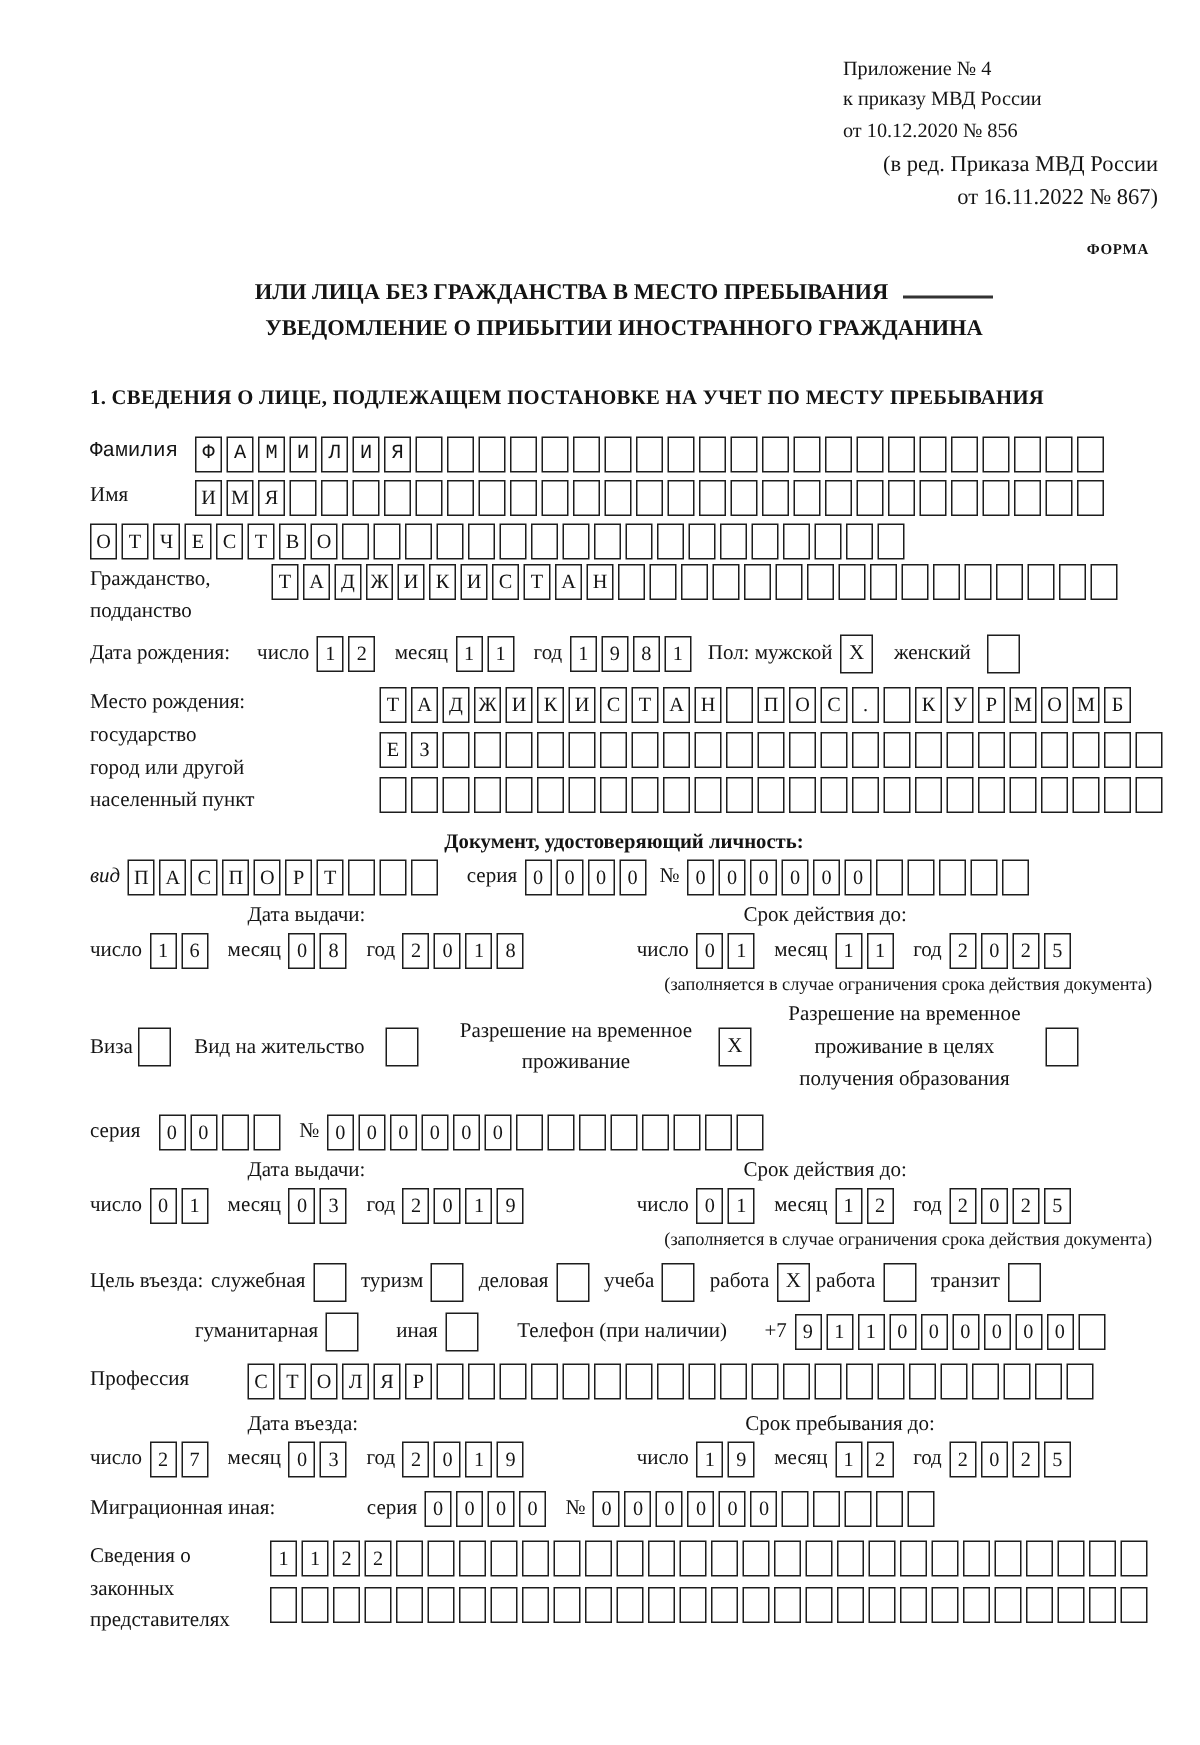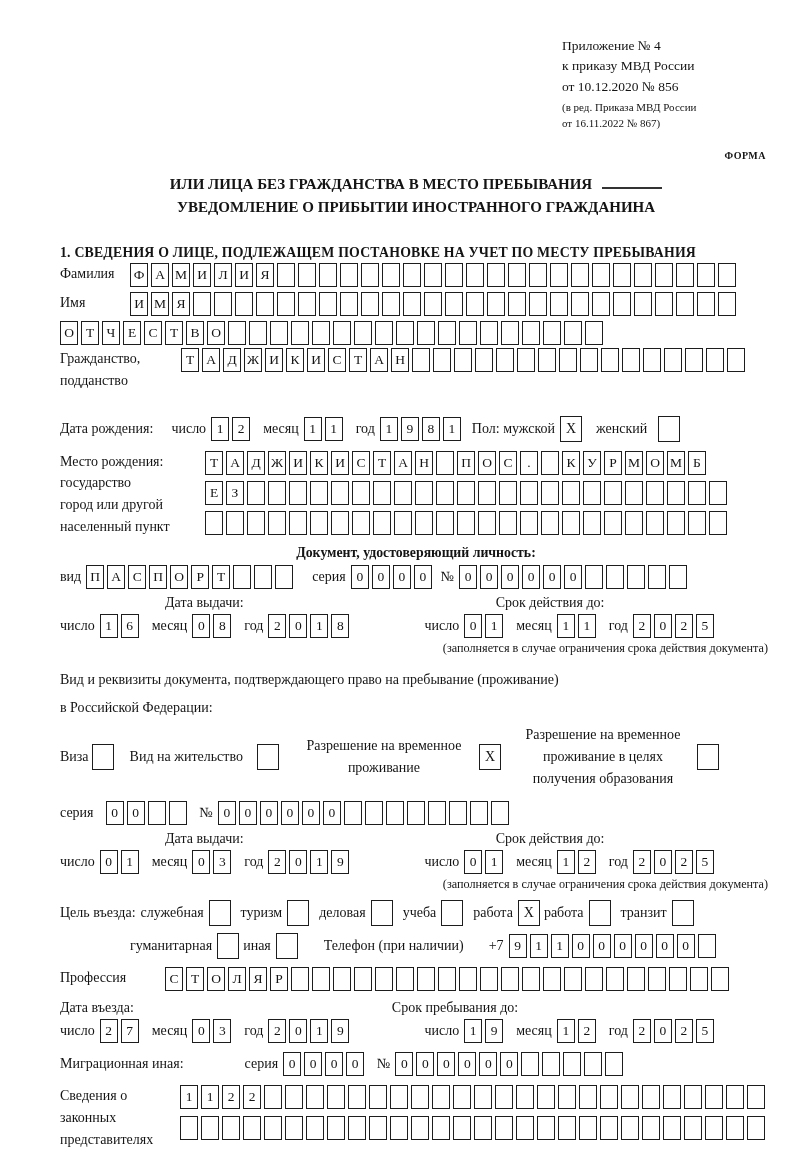--- a/index.html
+++ b/index.html
@@ -4,21 +4,21 @@
 <style>
   html,body { margin:0; padding:0; background:#ffffff; }
   .page {
     width:800px; height:1163px; box-sizing:border-box;
     padding:36px 28px 10px 60px;
     font-family:"Liberation Serif","DejaVu Serif",serif;
     color:#141414; font-size:14px; position:relative; overflow:hidden;
     background:#ffffff;
   }
   .top-right { margin-left:502px; font-size:13.5px; line-height:1.5; }
-  .top-right .amend { font-size:11px; margin-top:3px; line-height:1.45; }
+  .top-right .amend { font-size:15px; margin-top:3px; line-height:1.45;text-align:right; }
   .forma { text-align:right; font-weight:bold; font-size:10px; margin-top:18px; padding-right:6px; letter-spacing:0.5px; }
   .title { text-align:center; font-weight:bold; font-size:15px; line-height:1.55; margin-top:12px; }
   .blank-line { display:inline-block; width:60px; border-bottom:2px solid #333; height:12px; margin-left:10px; }
   .sec-heading { font-weight:bold; font-size:13.8px; margin-top:26px; letter-spacing:0.2px; }
 
   .row { display:flex; align-items:flex-start; margin-top:5px; }
   .lbl { flex:none; line-height:1.5; }
   .lbl2 { flex:none; line-height:1.55; }
   .cells { display:inline-flex; flex:none; flex-wrap:nowrap; }
   .cell {
@@ -56,21 +56,21 @@
 
   <div class="forma">ФОРМА</div>
 
   <div class="title">
     <div><span>ИЛИ ЛИЦА БЕЗ ГРАЖДАНСТВА В МЕСТО ПРЕБЫВАНИЯ</span><span class="blank-line"></span></div>
     <div>УВЕДОМЛЕНИЕ О ПРИБЫТИИ ИНОСТРАННОГО ГРАЖДАНИНА</div>
   </div>
 
   <div class="sec-heading">1. СВЕДЕНИЯ О ЛИЦЕ, ПОДЛЕЖАЩЕМ ПОСТАНОВКЕ НА УЧЕТ ПО МЕСТУ ПРЕБЫВАНИЯ</div>
 
-  <div class="row" style="margin-top:2px;">
+  <div class="row" style="margin-top:18px;font-family:Liberation Mono, monospace;">
     <span class="lbl" style="width:70px;">Фамилия</span>
     <span class="cells">
         <span class="cell">Ф</span>
         <span class="cell">А</span>
         <span class="cell">М</span>
         <span class="cell">И</span>
         <span class="cell">Л</span>
         <span class="cell">И</span>
         <span class="cell">Я</span>
         <span class="cell"></span>
@@ -193,21 +193,21 @@
         <span class="cell"></span>
         <span class="cell"></span>
         <span class="cell"></span>
         <span class="cell"></span>
         <span class="cell"></span>
         <span class="cell"></span>
         <span class="cell"></span>
       </span>
   </div>
 
-  <div class="date-row" style="margin-top:24px;">
+  <div class="date-row" style="margin-top:4px;">
     <span class="lab" style="margin-right:18px;">Дата рождения:</span>
     <span class="lab">число</span>
     <span class="cells">
         <span class="cell">1</span>
         <span class="cell">2</span>
       </span>
     <span class="lab m">месяц</span>
     <span class="cells">
         <span class="cell">1</span>
         <span class="cell">1</span>
@@ -218,21 +218,21 @@
         <span class="cell">9</span>
         <span class="cell">8</span>
         <span class="cell">1</span>
       </span>
     <span class="lab" style="margin-left:8px;">Пол: мужской</span>
     <span class="chk">X</span>
     <span class="lab" style="margin-left:14px;text-align:center;">женский</span>
     <span class="chk" style="margin-left:6px;"></span>
   </div>
 
-  <div class="row" style="margin-top:9px;">
+  <div class="row" style="margin-top:9px;gap:48px;">
     <span class="lbl2" style="width:145px;">
       <span>Место рождения:</span><br>
       <span>государство</span><br>
       <span>город или другой</span><br>
       <span>населенный пункт</span>
     </span>
     <span style="flex:none;">
       <span class="cells" style="display:flex; margin-bottom:6px;">
           <span class="cell">Т</span>
           <span class="cell">А</span>
@@ -312,21 +312,21 @@
           <span class="cell"></span>
           <span class="cell"></span>
           <span class="cell"></span>
         </span>
     </span>
   </div>
 
   <div class="doc-heading">Документ, удостоверяющий личность:</div>
 
   <div class="date-row" style="margin-top:4px;">
-    <span class="lab" style="">вид</span>
+    <span class="lab" style="font-style:italic;">вид</span>
     <span class="cells">
         <span class="cell">П</span>
         <span class="cell">А</span>
         <span class="cell">С</span>
         <span class="cell">П</span>
         <span class="cell">О</span>
         <span class="cell">Р</span>
         <span class="cell">Т</span>
         <span class="cell"></span>
         <span class="cell"></span>
@@ -392,24 +392,20 @@
     <span class="cells">
         <span class="cell">2</span>
         <span class="cell">0</span>
         <span class="cell">2</span>
         <span class="cell">5</span>
       </span>
   </div>
 
   <div class="note-right">(заполняется в случае ограничения срока действия документа)</div>
 
-  <div class="intro">
-    <div>Вид и реквизиты документа, подтверждающего право на пребывание (проживание)</div>
-    <div>в Российской Федерации:</div>
-  </div>
 
   <div class="row" style="margin-top:2px; align-items:center;">
     <span class="lbl">Виза</span>
     <span class="chk" style="margin-left:3px;"></span>
     <span class="lbl" style="margin-left:16px;">Вид на жительство</span>
     <span class="chk" style="margin-left:14px;"></span>
     <span class="opt-label-2" style="margin-left:16px; width:178px;">
       <span>Разрешение на временное</span><br>
       <span>проживание</span>
     </span>
@@ -507,21 +503,21 @@
     <span class="chk">X</span>
     <span class="lab" style="margin-left:4px;">работа</span>
     <span class="chk"></span>
     <span class="lab" style="margin-left:10px;">транзит</span>
     <span class="chk"></span>
   </div>
 
   <div class="date-row" style="margin-top:7px;">
     <span class="lab" style="margin-left:70px;">гуманитарная</span>
     <span class="chk"></span>
-    <span class="lab" style="margin-left:4px;">иная</span>
+    <span class="lab" style="margin-left:25px;">иная</span>
     <span class="chk"></span>
     <span class="lab" style="margin-left:26px;">Телефон (при наличии)</span>
     <span class="lab" style="margin-left:20px;">+7</span>
     <span class="cells">
         <span class="cell">9</span>
         <span class="cell">1</span>
         <span class="cell">1</span>
         <span class="cell">0</span>
         <span class="cell">0</span>
         <span class="cell">0</span>
@@ -559,21 +555,21 @@
         <span class="cell"></span>
         <span class="cell"></span>
         <span class="cell"></span>
         <span class="cell"></span>
         <span class="cell"></span>
         <span class="cell"></span>
       </span>
   </div>
 
   <div class="date-headers" style="margin-top:9px;">
-    <span style="">Дата въезда:</span>
+    <span style="margin-left:105px;">Дата въезда:</span>
     <span style="margin-left:258px;">Срок пребывания до:</span>
   </div>
 
   <div class="date-row">
     <span class="lab">число</span>
     <span class="cells">
         <span class="cell">2</span>
         <span class="cell">7</span>
       </span>
     <span class="lab m">месяц</span>

